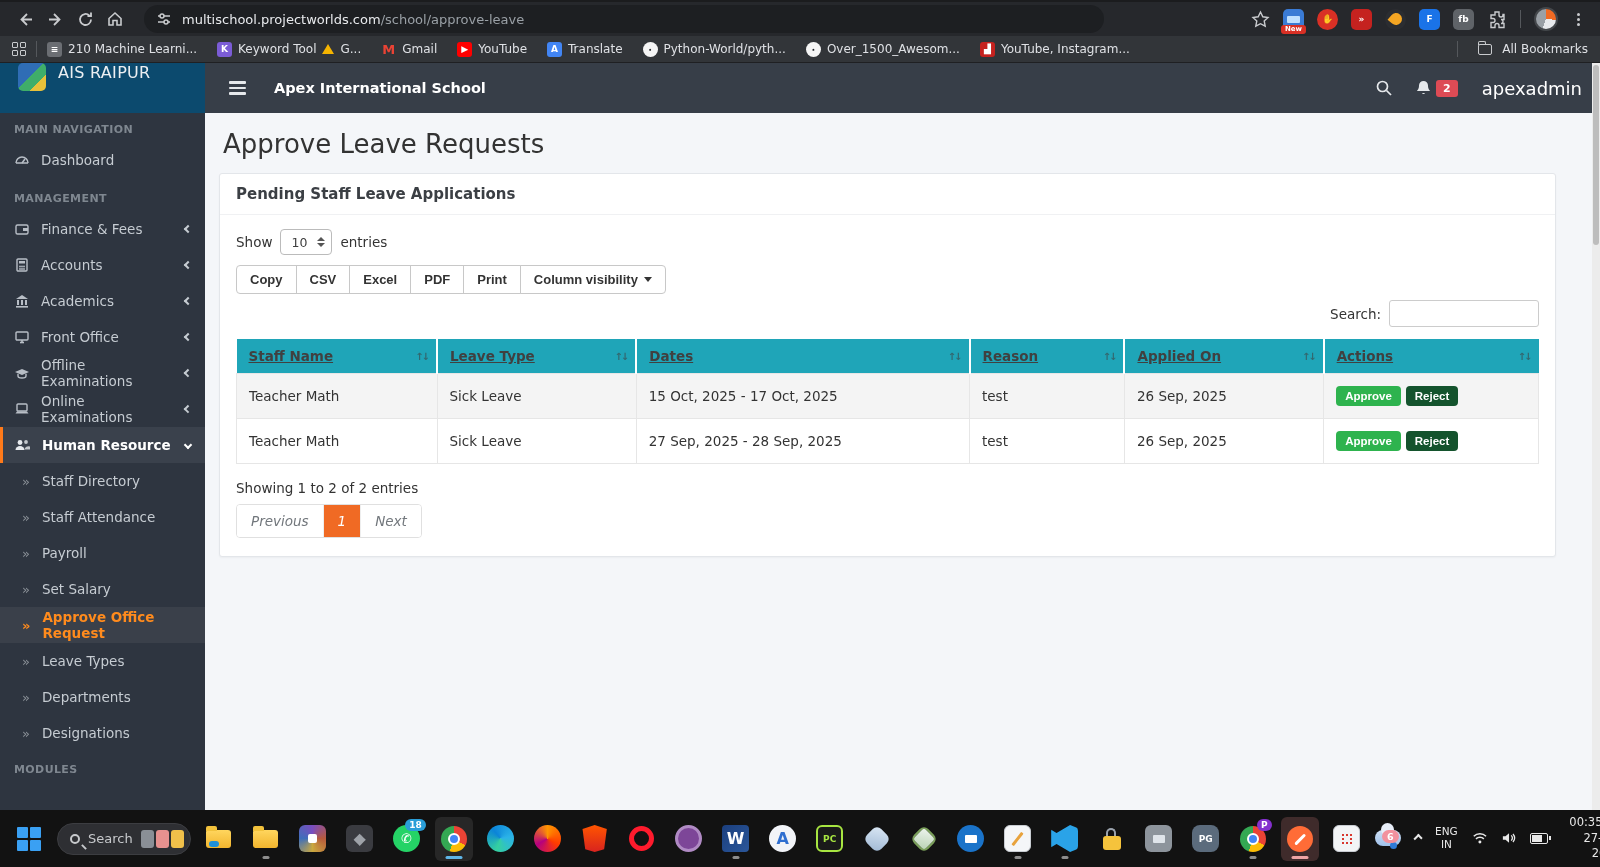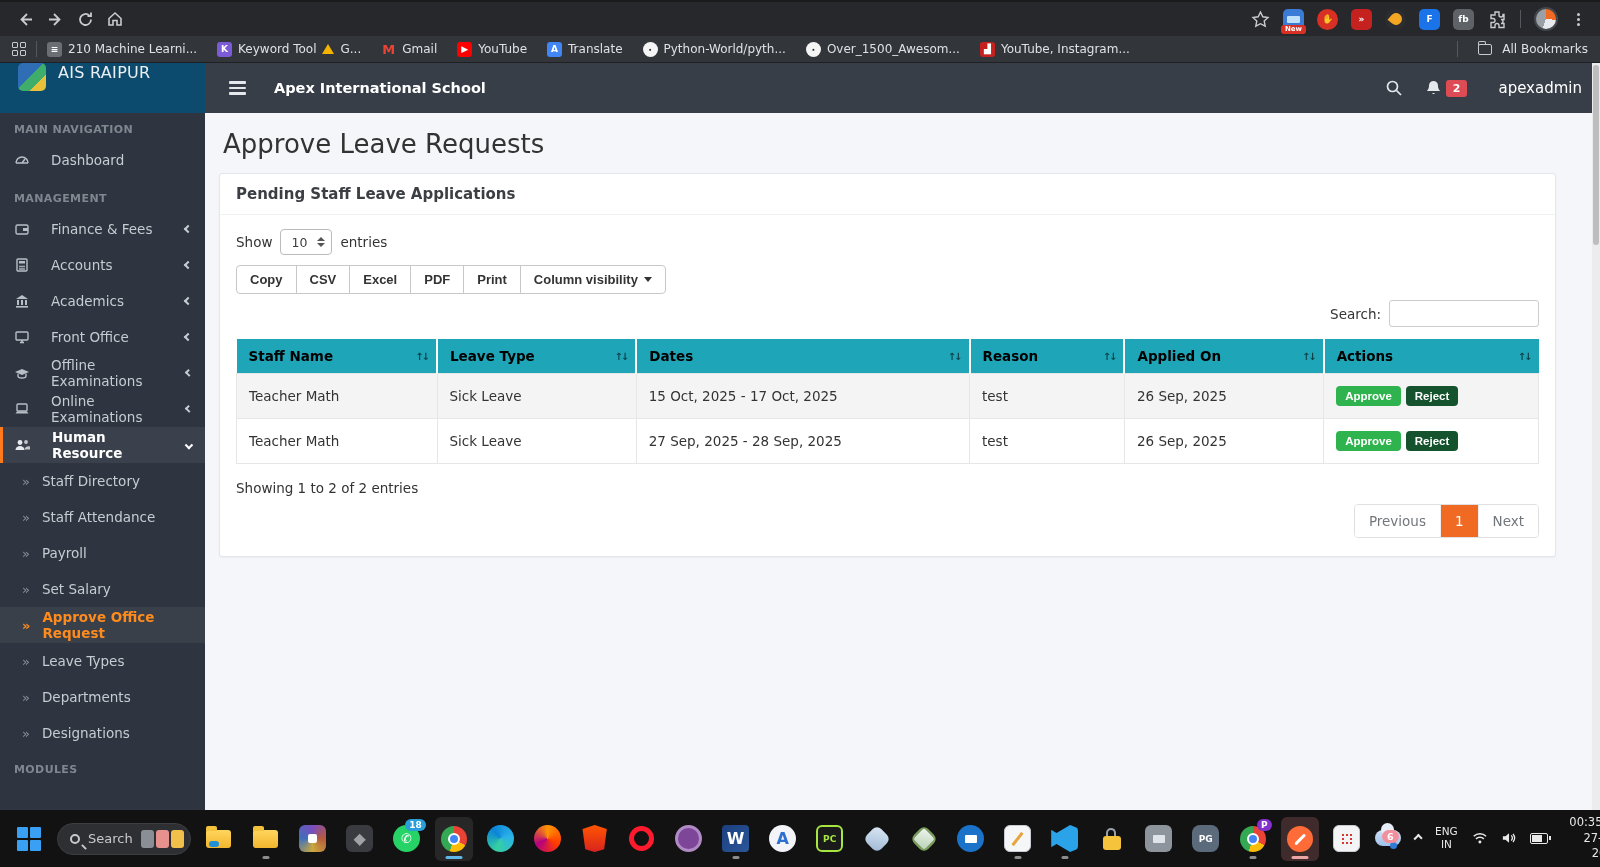--- a/index.html
+++ b/index.html
@@ -39,41 +39,41 @@
   .folder-o { width:14px; height:11px; border:1.5px solid #c9cbce; border-radius:2px; position:relative;}
   .folder-o:before { content:''; position:absolute; top:-4px; left:-1px; width:6px; height:3px; border:1.5px solid #c9cbce; border-bottom:none; border-radius:2px 2px 0 0;}
 
   
   .app { position:absolute; top:63px; left:0; width:1600px; height:747px; display:flex; background:#f4f6f9;}
   .sidebar { width:205px; background:#2e3540; flex:0 0 auto; overflow:hidden;}
   .brand { height:50px; background:#0c4a6e; display:flex; align-items:flex-start; padding:0 18px; gap:12px;}
   .brand-logo { width:28px; height:28px; border-radius:5px; background:linear-gradient(135deg,#2f6db5 0 45%,#3fae6a 45% 70%,#e8c13a 70%); }
   .brand-name { color:#eceff2; font-size:16px; letter-spacing:.3px;}
   .nav-label { color:#7f8790; font-size:11px; font-weight:bold; letter-spacing:.4px; padding:10px 0 6px 14px; }
-  .s-item { height:36px; display:flex; align-items:center; gap:21px; padding:0 14px; color:#c6ccd2; font-size:13.5px; cursor:pointer; position:relative;}
+  .s-item { height:36px; display:flex; align-items:center; gap:11px; padding:0 14px; color:#c6ccd2; font-size:13.5px; cursor:pointer; position:relative;}
   .s-item svg { flex:0 0 auto; }
   .s-item .chev { margin-left:auto; }
   .chev { width:6px; height:6px; border-right:2px solid currentColor; border-bottom:2px solid currentColor; display:inline-block;}
   .chev.left { transform:rotate(135deg);}
   .chev.down { transform:rotate(45deg);}
   .s-item.active-parent { background:#3a414c; color:#fff; font-weight:bold; }
   .s-item.active-parent:before { content:''; position:absolute; left:0; top:0; bottom:0; width:3px; background:#ff7a1a;}
   .s-sub { height:36px; display:flex; align-items:center; gap:12px; padding:0 14px 0 22px; color:#c6ccd2; font-size:13.5px; cursor:pointer;}
   .s-sub .bullet { color:#8a9097; font-size:13px;}
   .s-sub.active { background:#3a404a; color:#ff8b1d; font-weight:bold;}
   .s-sub.active .bullet { color:#ff8b1d;}
 
   .main { flex:1; display:flex; flex-direction:column; min-width:0;}
   .navbar { height:50px; background:#373e48; display:flex; align-items:center; padding:0 18px; color:#fff;}
   .hamburger { display:flex; flex-direction:column; gap:3px; cursor:pointer; padding:6px;}
   .hamburger i { width:17px; height:2.5px; background:#e6e9ec; border-radius:1px;}
   .nb-title { font-size:14.5px; font-weight:bold; margin-left:22px;}
   .nb-right { margin-left:auto; display:flex; align-items:center; gap:22px;}
   .badge-red { background:#dd4b55; color:#fff; font-size:11px; font-weight:bold; border-radius:3px; padding:2px 7px; margin-left:4px;}
-  .nb-user { font-size:15px; margin-left:9px;}
+  .nb-user { font-size:18px; margin-left:2px;}
   .bell-wrap { display:flex; align-items:center; cursor:pointer;}
 
   .content { flex:1; padding:12px 44px 0 14px; overflow:hidden; position:relative;}
   .page-title { font-size:26px; color:#333; font-weight:normal; margin:4px 0 14px 4px;}
   .card { background:#fff; border:1px solid #e3e6ea; border-radius:3px; box-shadow:0 1px 2px rgba(0,0,0,.04);}
   .card-header { padding:11px 16px; border-bottom:1px solid #f0f1f3; font-size:15px; font-weight:bold; color:#3b3f44;}
   .card-body { padding:14px 16px 18px;}
 
   .length-row { display:flex; align-items:center; gap:8px; font-size:13.5px; color:#333; margin-bottom:10px;}
   .len-select { width:52px; height:26px; border:1px solid #bbb; border-radius:4px; display:flex; align-items:center; padding:0 6px 0 10px; font-size:12.5px; color:#404040; background:#fff; cursor:pointer;}
@@ -85,31 +85,31 @@
   .dt-buttons { display:inline-flex; margin-bottom:4px;}
   .dtb { background:#fff; border:1px solid #c8c8c8; color:#333; font-size:13px; font-weight:bold; padding:6px 13px; margin-left:-1px; cursor:pointer; display:flex; align-items:center; gap:6px;}
   .dtb:first-child { border-radius:4px 0 0 4px; margin-left:0;}
   .dtb:last-child { border-radius:0 4px 4px 0;}
   .caret { width:0; height:0; border-left:4px solid transparent; border-right:4px solid transparent; border-top:5px solid #333; display:inline-block;}
 
   .search-row { display:flex; justify-content:flex-end; align-items:center; gap:8px; font-size:13.5px; color:#333; margin:2px 0 12px;}
   .search-input { width:150px; height:27px; border:1px solid #ccc; border-radius:3px; background:#fff; padding:0 6px; font-size:13px;}
 
   table.dt { width:100%; border-collapse:collapse; table-layout:fixed;}
-  .dt thead th { background:#1fa5b8; color:#000000; font-size:13.5px; text-align:left; padding:9px 12px; border-right:2px solid #fff; cursor:pointer; position:relative;}
+  .dt thead th { background:#1fa5b8; color:#404040; font-size:13.5px; text-align:left; padding:9px 12px; border-right:2px solid #fff; cursor:pointer; position:relative;text-decoration:underline;}
   .dt thead th:last-child { border-right:none;}
   .sort-ic { position:absolute; right:8px; top:50%; transform:translateY(-50%); font-size:10px; letter-spacing:-2px; opacity:.6;}
   .dt tbody td { font-size:13.5px; color:#333; padding:12px 12px; border:1px solid #e6e6e6;}
   .dt tbody tr.odd { background:#f4f4f4;}
   .btn-sm { border:none; border-radius:4px; color:#fff; font-size:11.5px; font-weight:bold; padding:4px 9px; cursor:pointer;}
   .btn-approve { background:#2eb34e; margin-right:5px;}
   .btn-reject { background:#14532d;}
 
   .info-row { font-size:13.5px; color:#333; margin-top:16px;}
-  .pag-row { display:flex; justify-content:flex-end; margin-top:8px;}
+  .pag-row { display:flex; justify-content:flex-start; margin-top:8px;font-style:italic;}
   .pager { display:inline-flex; border:1px solid #e0e0e0; border-radius:4px; overflow:hidden;}
   .pg { padding:8px 14px; font-size:13.5px; color:#72777c; background:#fff; cursor:pointer; border-left:1px solid #eee;}
   .pg:first-child { border-left:none;}
   .pg.active { background:#f06a24; color:#fff;}
 
   .page-scrollbar { position:absolute; top:63px; right:0; width:8px; height:747px; background:#ececec;}
   .page-scrollbar i { display:block; width:6px; margin:2px auto 0; height:180px; background:#bdbdbd; border-radius:3px;}
 
   
   .taskbar { position:absolute; bottom:0; left:0; width:1600px; height:57px; background:#121212; display:flex; align-items:center; padding:0 10px; gap:9px;}
@@ -166,20 +166,32 @@
     <div class="nav-btn">
       <svg width="17" height="17" viewBox="0 0 17 17">
           <path d="M14 8.5 a5.5 5.5 0 1 1 -1.6 -3.9" stroke="#c9cbce" stroke-width="1.8" fill="none"></path>
           <path d="M14 1.5 V5 H10.5" stroke="#c9cbce" stroke-width="1.8" fill="none"></path>
         </svg>
     </div>
     <div class="nav-btn">
       <svg width="18" height="18" viewBox="0 0 18 18">
           <path d="M3 8.5 L9 3 L15 8.5 V15 H11 V10.5 H7 V15 H3 Z" stroke="#c9cbce" stroke-width="1.6" fill="none"></path>
         </svg>
+    </div>
+    <div class="omnibox">
+      <svg width="16" height="16" viewBox="0 0 16 16" style="margin-right:10px">
+          <g stroke="#c9cbce" stroke-width="1.5" fill="none">
+            <line x1="2" y1="5" x2="14" y2="5"></line>
+            <line x1="2" y1="11" x2="14" y2="11"></line>
+            <circle cx="6" cy="5" r="2" fill="#26282c"></circle>
+            <circle cx="10" cy="11" r="2" fill="#26282c"></circle>
+          </g>
+        </svg>
+      <span class="host">multischool.projectworlds.com</span>
+        <span class="path">/school/approve-leave</span>
     </div>
     <div class="tb-right">
       <svg width="19" height="19" viewBox="0 0 19 19">
           <path d="M9.5 2 L11.8 6.8 L17 7.5 L13.2 11 L14.2 16.2 L9.5 13.7 L4.8 16.2 L5.8 11 L2 7.5 L7.2 6.8 Z" stroke="#c9cbce" stroke-width="1.4" fill="none"></path>
         </svg>
       <div class="ext ext-new">
           <div style="width:13px;height:7px;background:#bfe0ff;border-radius:1px"></div>
           <div class="ribbon">New</div>
         </div>
       <div class="ext ext-hand">✋</div>

